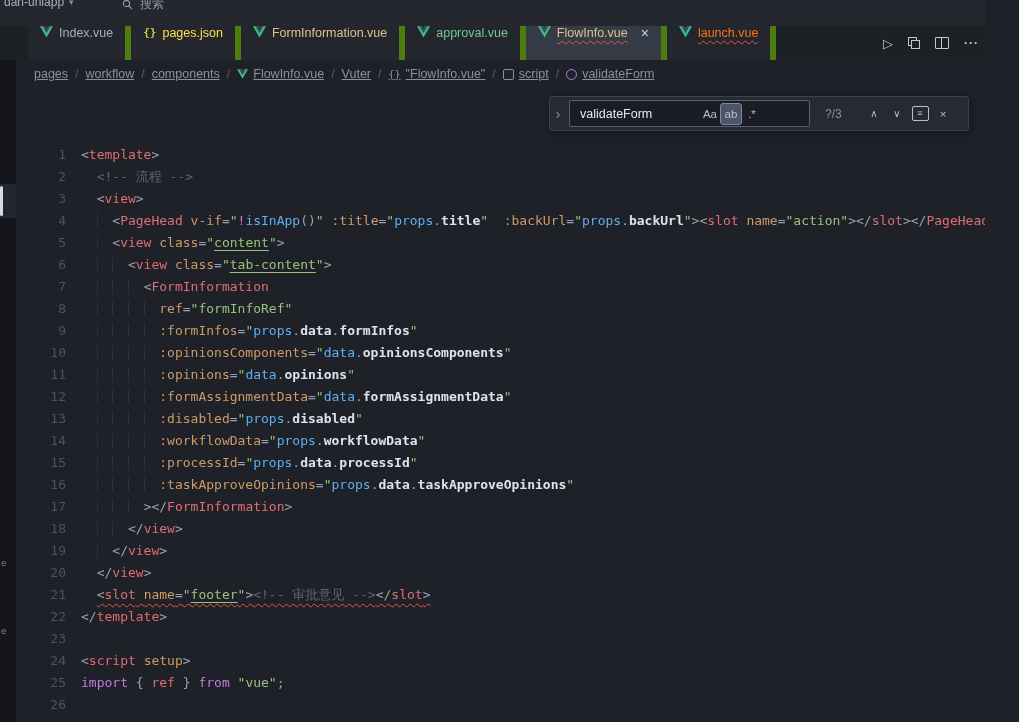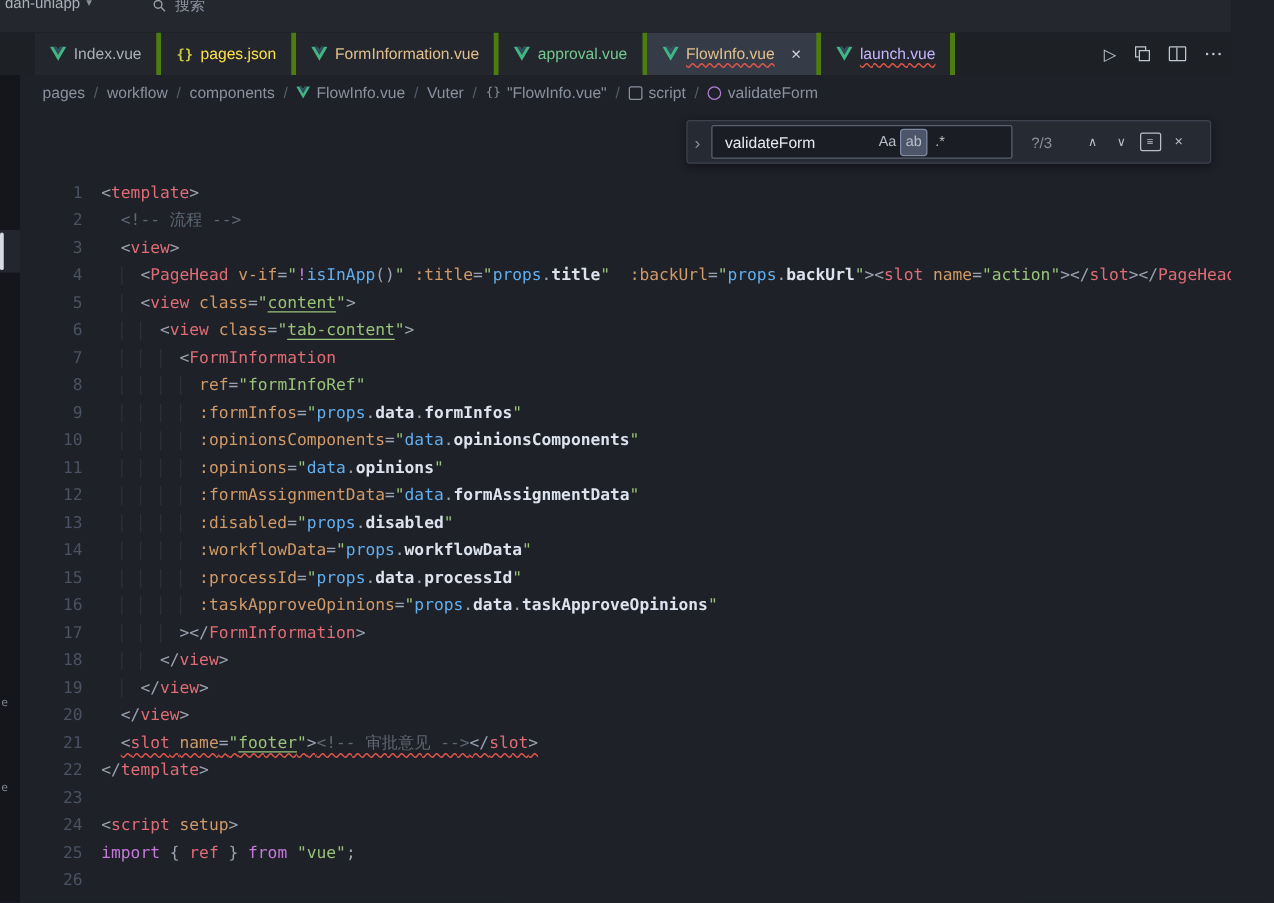--- a/index.html
+++ b/index.html
@@ -7,37 +7,37 @@
   .window{position:relative;width:985px;height:722px;background:var(--bg-editor,#1e2128);overflow:hidden;}
 
   
   .titlebar{height:26px;background:var(--bg-window,#24272d);position:relative;overflow:hidden;}
   .app-menu{position:absolute;left:4px;top:-5px;display:flex;align-items:center;gap:5px;color:var(--text-ui,#aab0bb);font-size:12px;cursor:pointer;}
   .app-menu .chev{font-size:9px;color:var(--text-dim,#8a919e);}
   .global-search{position:absolute;left:122px;top:-4px;display:flex;align-items:center;gap:7px;color:var(--text-dim,#8a919e);font-size:12px;cursor:pointer;}
 
   
   .tabbar{height:34px;background:var(--bg-tabbar,#1d2025);display:flex;padding-left:28px;position:relative;overflow:hidden;}
-  .tab{display:flex;align-items:center;gap:6px;padding:0 12px;font-size:12.5px;background:var(--bg-tab,#23262c);border-right:4px solid #4d7c0f;color:var(--file-default,#a9afba);cursor:pointer;white-space:nowrap;}
+  .tab{display:flex;align-items:flex-start;gap:6px;padding:0 12px;font-size:12.5px;background:var(--bg-tab,#23262c);border-right:6px solid #4d7c0f;color:var(--file-default,#a9afba);cursor:pointer;white-space:nowrap;}
   .tab.active{background:var(--bg-tab-active,#353b47);}
   .tab-label.squiggle{text-decoration:underline;text-decoration-style:wavy;text-decoration-color:var(--error-red,#e45649);text-decoration-thickness:1px;text-underline-offset:3px;}
   .tab-close{margin-left:7px;color:#cfd4dc;font-size:14px;line-height:1;}
   .json-ic{color:var(--json-yellow,#cbcb41);font-family:"DejaVu Sans Mono",monospace;font-size:11px;font-weight:bold;}
   .editor-actions{position:absolute;right:0;top:0;height:34px;display:flex;align-items:center;gap:15px;padding:0 6px 0 14px;background:var(--bg-tabbar,#1d2025);color:#c2c8d1;}
   .ic-run{font-size:13px;line-height:1;}
   .ic-squares{position:relative;width:12px;height:12px;}
   .ic-squares::before{content:'';position:absolute;left:0;top:0;width:7px;height:7px;border:1px solid currentColor;}
   .ic-squares::after{content:'';position:absolute;right:0;bottom:0;width:7px;height:7px;border:1px solid currentColor;background:var(--bg-tabbar,#1d2025);}
   .ic-split{width:12px;height:10px;border:1px solid currentColor;border-radius:1px;position:relative;}
   .ic-split::after{content:'';position:absolute;left:5px;top:0;bottom:0;width:1px;background:currentColor;}
   .ic-more{font-weight:bold;letter-spacing:1px;font-size:12px;line-height:1;}
 
   
   .breadcrumbs{height:28px;margin-left:16px;display:flex;align-items:center;gap:7px;font-size:12.5px;color:var(--text-dim,#8a919e);background:var(--bg-editor,#1e2128);padding-left:18px;white-space:nowrap;overflow:hidden;}
-  .bc-item{display:flex;align-items:center;gap:5px;cursor:pointer;}
+  .bc-item{display:flex;align-items:center;gap:5px;cursor:pointer;text-decoration:underline;}
   .bc-sep{color:#565d6a;}
   .bc-braces{font-family:"DejaVu Sans Mono",monospace;font-size:10px;color:var(--text-dim,#8a919e);}
   .bc-module{width:9px;height:9px;border:1px solid var(--text-dim,#8a919e);border-radius:2px;display:inline-block;}
   .bc-method{width:9px;height:9px;border:1px solid var(--method-purple,#b180d7);border-radius:50%;display:inline-block;}
 
   
   .left-strip{position:absolute;left:0;top:60px;bottom:0;width:16px;background:var(--bg-strip,#14161b);overflow:hidden;z-index:3;}
   .strip-hl{position:absolute;left:0;top:124px;width:16px;height:34px;background:#23262e;}
   .strip-active{position:absolute;left:0;top:126px;width:3px;height:30px;background:#d6dae2;border-radius:2px;}
   .strip-frag{position:absolute;left:1px;color:#7d8490;font-size:9px;font-family:"DejaVu Sans Mono",monospace;}
@@ -133,21 +133,21 @@
             <path fill="#34495e" d="M14.8 0L12 4.8 9.2 0H4.8L12 12.5 19.2 0z"></path>
           </svg>
           <span class="tab-label squiggle" style="color: rgb(226, 192, 141);">FlowInfo.vue</span>
           <span class="tab-close">×</span>
         </div>
         <div class="tab">
           <svg width="13" height="12" viewBox="0 0 24 21">
             <path fill="#41b883" d="M14.8 0L12 4.8 9.2 0H0l12 20.8L24 0z"></path>
             <path fill="#34495e" d="M14.8 0L12 4.8 9.2 0H4.8L12 12.5 19.2 0z"></path>
           </svg>
-          <span class="tab-label squiggle" style="color: #c4b5fd;">launch.vue</span>
+          <span class="tab-label squiggle" style="color: #f97316;">launch.vue</span>
         </div>
       </div>
     <div class="editor-actions" id="editor-actions">
         <span class="ic-run">▷</span>
         <span class="ic-squares"></span>
         <span class="ic-split"></span>
         <span class="ic-more">···</span>
       </div>
   </div>
 

